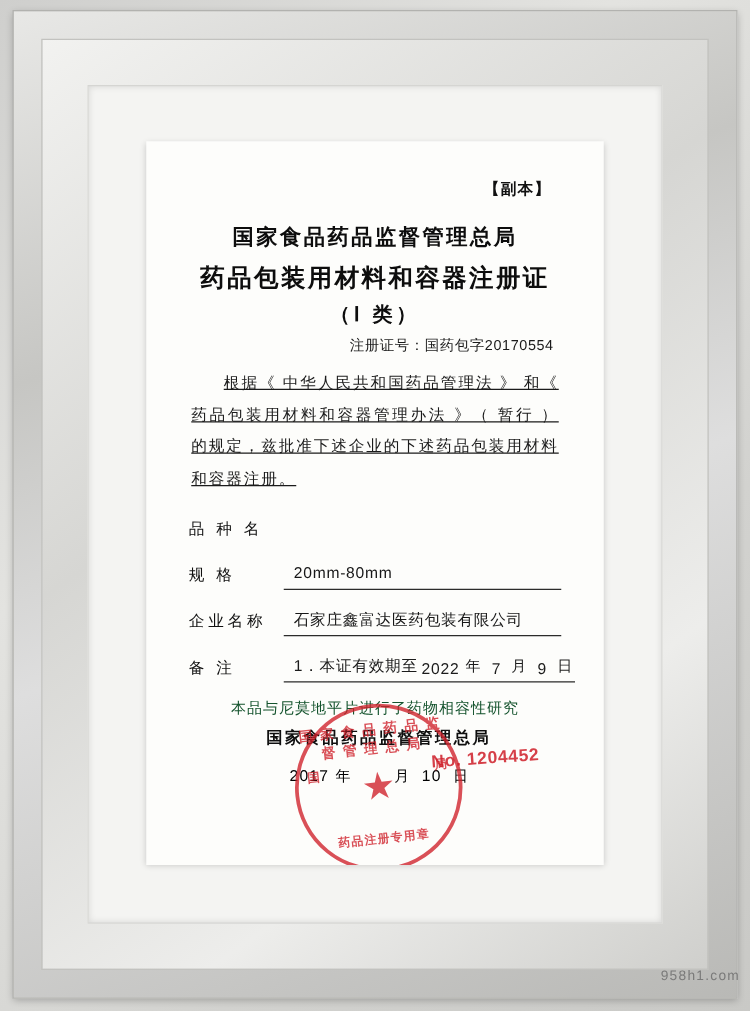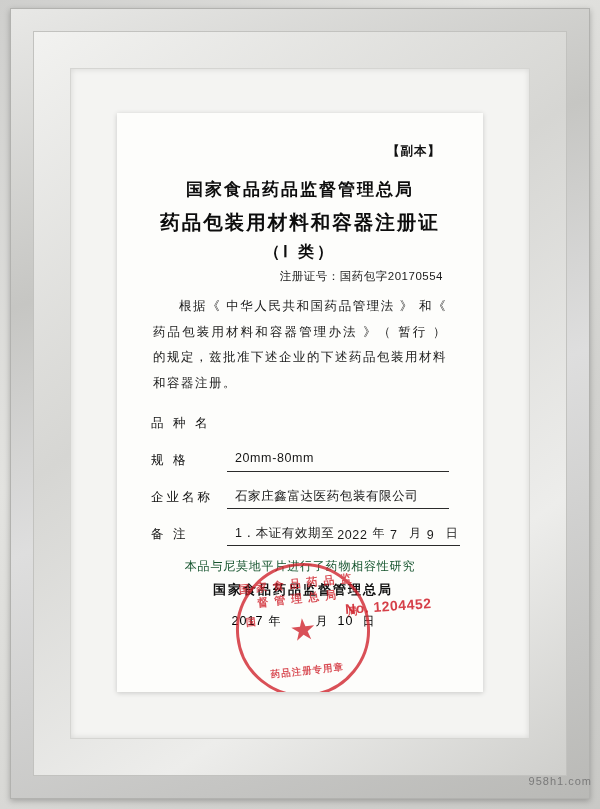--- a/index.html
+++ b/index.html
@@ -108,20 +108,21 @@
     letter-spacing: 0.5px;
   }
   .body-text {
     font-size: 12.5px;
     line-height: 2.05;
     letter-spacing: 1.5px;
     margin-top: 10px;
     padding: 0 8px;
     text-align: justify;
     text-justify: inter-ideograph;
+    text-decoration: underline;
   }
   .body-text .indent {
     display: inline-block;
     width: 26px;
   }
   .fields {
     margin-top: 18px;
     padding: 0 6px;
   }
   .field-row {
@@ -158,20 +159,21 @@
     font-size: 12.5px;
     letter-spacing: 0.6px;
     padding: 0 0 3px 8px;
     display: flex;
     align-items: flex-end;
     white-space: nowrap;
   }
   .date-num {
     display: inline-block;
     min-width: 14px;
+    text-align: center;
     padding: 0 3px;
   }
   .date-unit {
     padding: 0 2px;
     font-size: 12px;
   }
   .note-line {
     text-align: center;
     font-size: 12px;
     letter-spacing: 0.8px;

